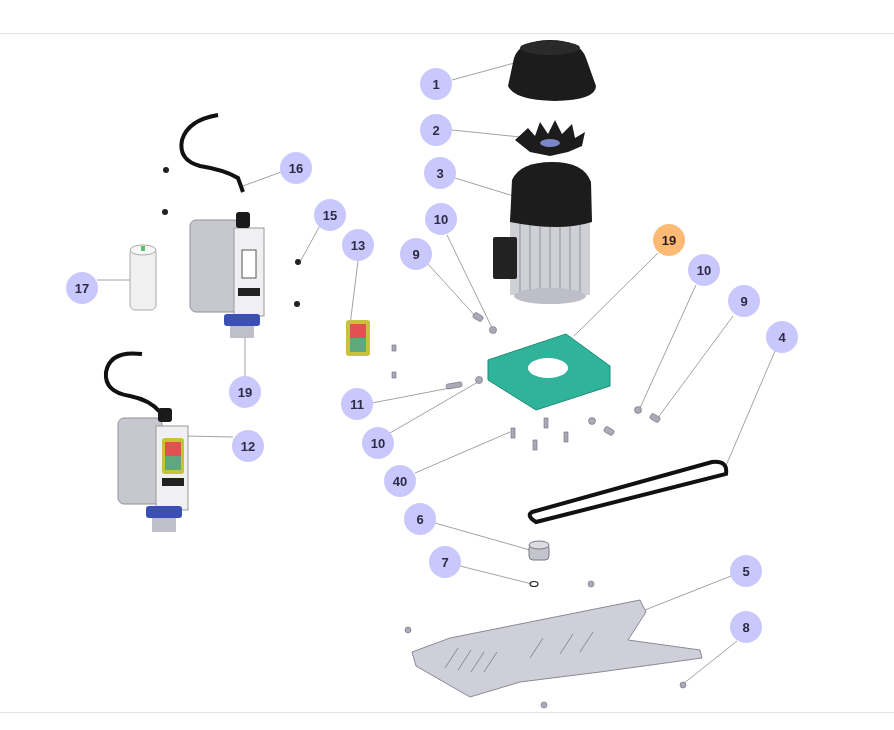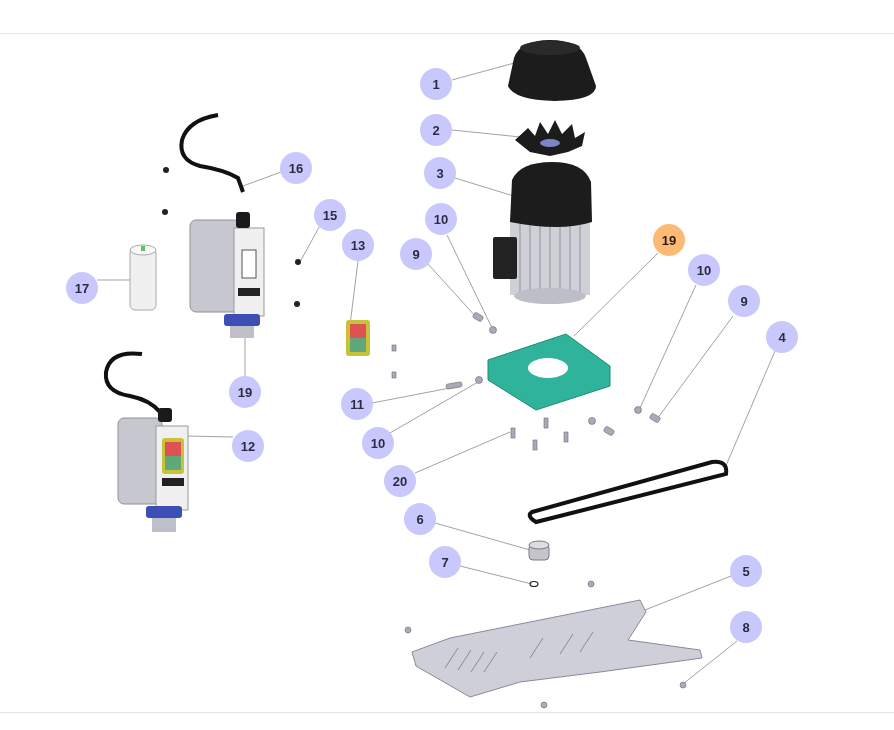--- a/index.html
+++ b/index.html
@@ -167,21 +167,21 @@
 <div class="callout normal" style="left:424px;top:157px;">3</div>
 <div class="callout normal" style="left:425px;top:203px;">10</div>
 <div class="callout normal" style="left:400px;top:238px;">9</div>
 <div class="callout active" style="left:653px;top:224px;">19</div>
 <div class="callout normal" style="left:688px;top:254px;">10</div>
 <div class="callout normal" style="left:728px;top:285px;">9</div>
 <div class="callout normal" style="left:766px;top:321px;">4</div>
 <div class="callout normal" style="left:342px;top:229px;">13</div>
 <div class="callout normal" style="left:341px;top:388px;">11</div>
 <div class="callout normal" style="left:362px;top:427px;">10</div>
-<div class="callout normal" style="left:384px;top:465px;">20</div>
+<div class="callout normal" style="left:384px;top:465px;">40</div>
 <div class="callout normal" style="left:404px;top:503px;">6</div>
 <div class="callout normal" style="left:429px;top:546px;">7</div>
 <div class="callout normal" style="left:730px;top:555px;">5</div>
 <div class="callout normal" style="left:730px;top:611px;">8</div>
 <div class="callout normal" style="left:280px;top:152px;">16</div>
 <div class="callout normal" style="left:314px;top:199px;">15</div>
 <div class="callout normal" style="left:66px;top:272px;">17</div>
 <div class="callout normal" style="left:229px;top:376px;">19</div>
 <div class="callout normal" style="left:232px;top:430px;">12</div>
 

